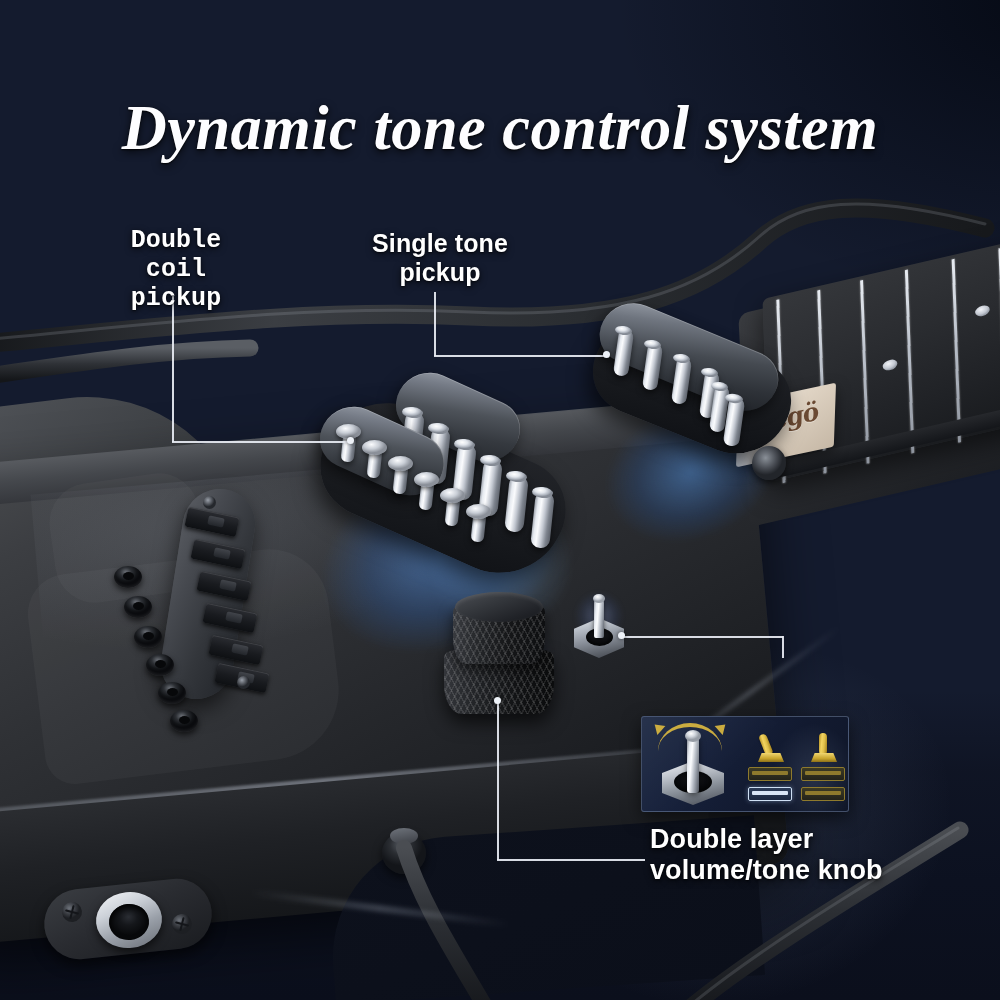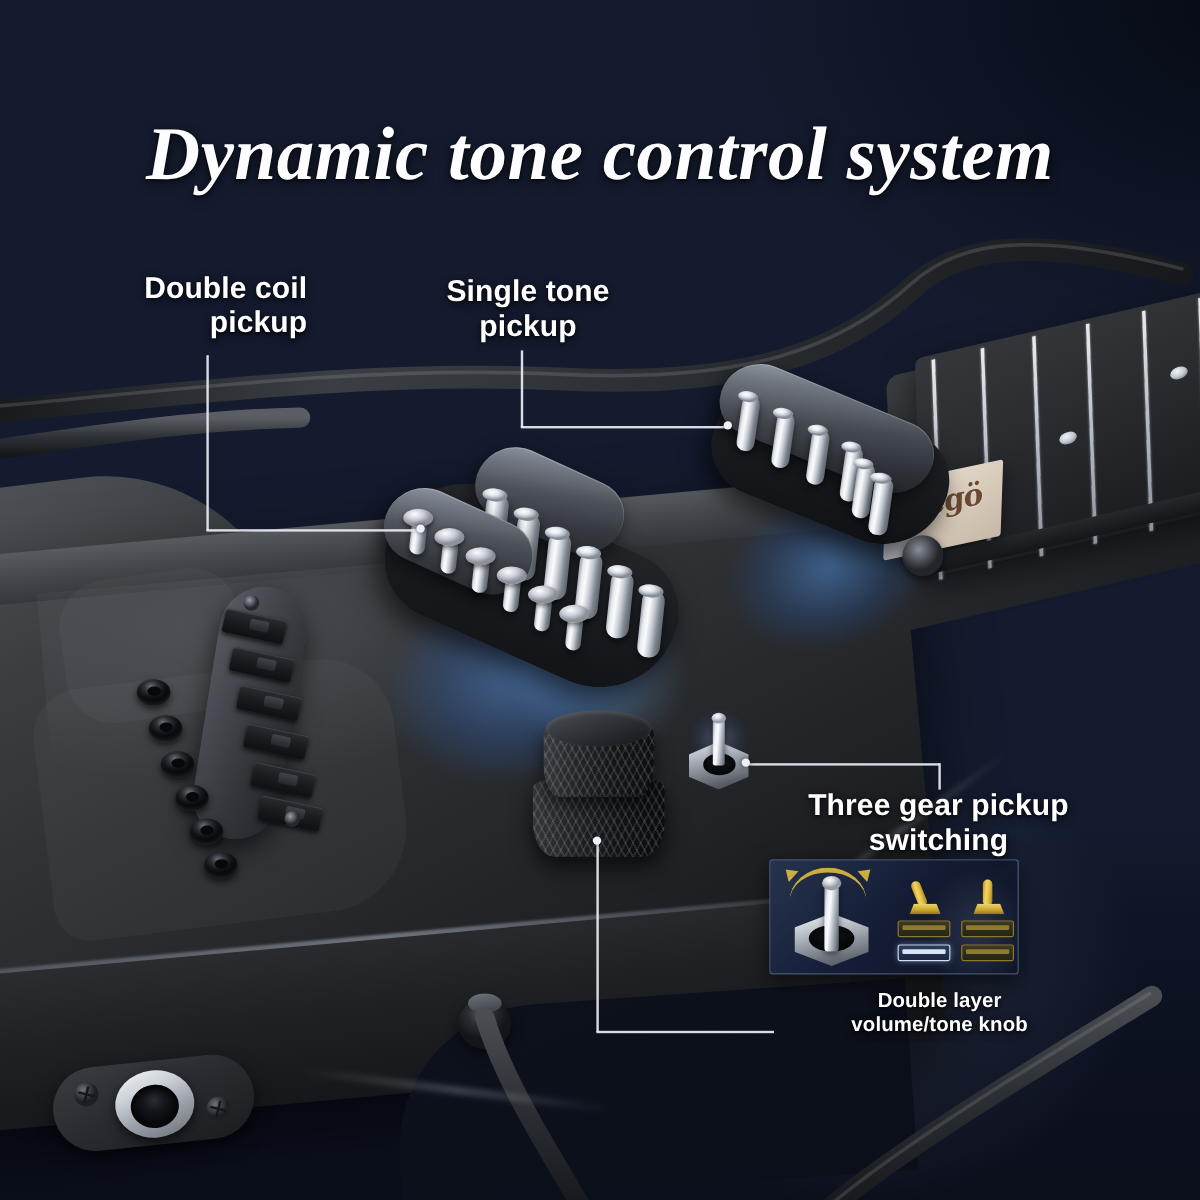--- a/index.html
+++ b/index.html
@@ -55,24 +55,24 @@
   .label{
     position:absolute;
     color:#ffffff;
     font-weight:700;
     font-size:25px;
     line-height:1.16;
     text-shadow:0 2px 7px rgba(0,0,0,.75), 0 1px 2px rgba(0,0,0,.6);
     white-space:pre-line;
     letter-spacing:.1px;
   }
-  .lbl-double{left:96px;  top:226px; text-align:right;width:160px;}
+  .lbl-double{left:96px;  top:226px; text-align:center;width:160px;font-family:Liberation Mono, monospace;}
   .lbl-single{left:366px; top:229px; text-align:center;width:148px;}
   .lbl-three {left:657px; top:657px; text-align:center;width:250px;font-size:25px;}
-  .lbl-knob  {left:650px; top:824px; text-align:center;width:266px;font-size:17px;}
+  .lbl-knob  {left:650px; top:824px; text-align:left;width:266px;font-size:27px;}
 
   
   .leader{position:absolute;background:#e9edf4;opacity:.92;}
   .leader.v{width:1.6px;}
   .leader.h{height:1.6px;}
   .dot{
     position:absolute;width:7px;height:7px;border-radius:50%;
     background:#eef2f8;box-shadow:0 0 4px rgba(0,0,0,.6);
   }
 
@@ -731,18 +731,16 @@
     </div>
 
   </div>
 
   <div class="title">Dynamic tone control system</div>
 
   <div class="label lbl-double">Double coil
 pickup</div>
   <div class="label lbl-single">Single tone
 pickup</div>
-  <div class="label lbl-three">Three gear pickup
-switching</div>
   <div class="label lbl-knob">Double layer
 volume/tone knob</div>
 
 </div>
 
 </body></html>

